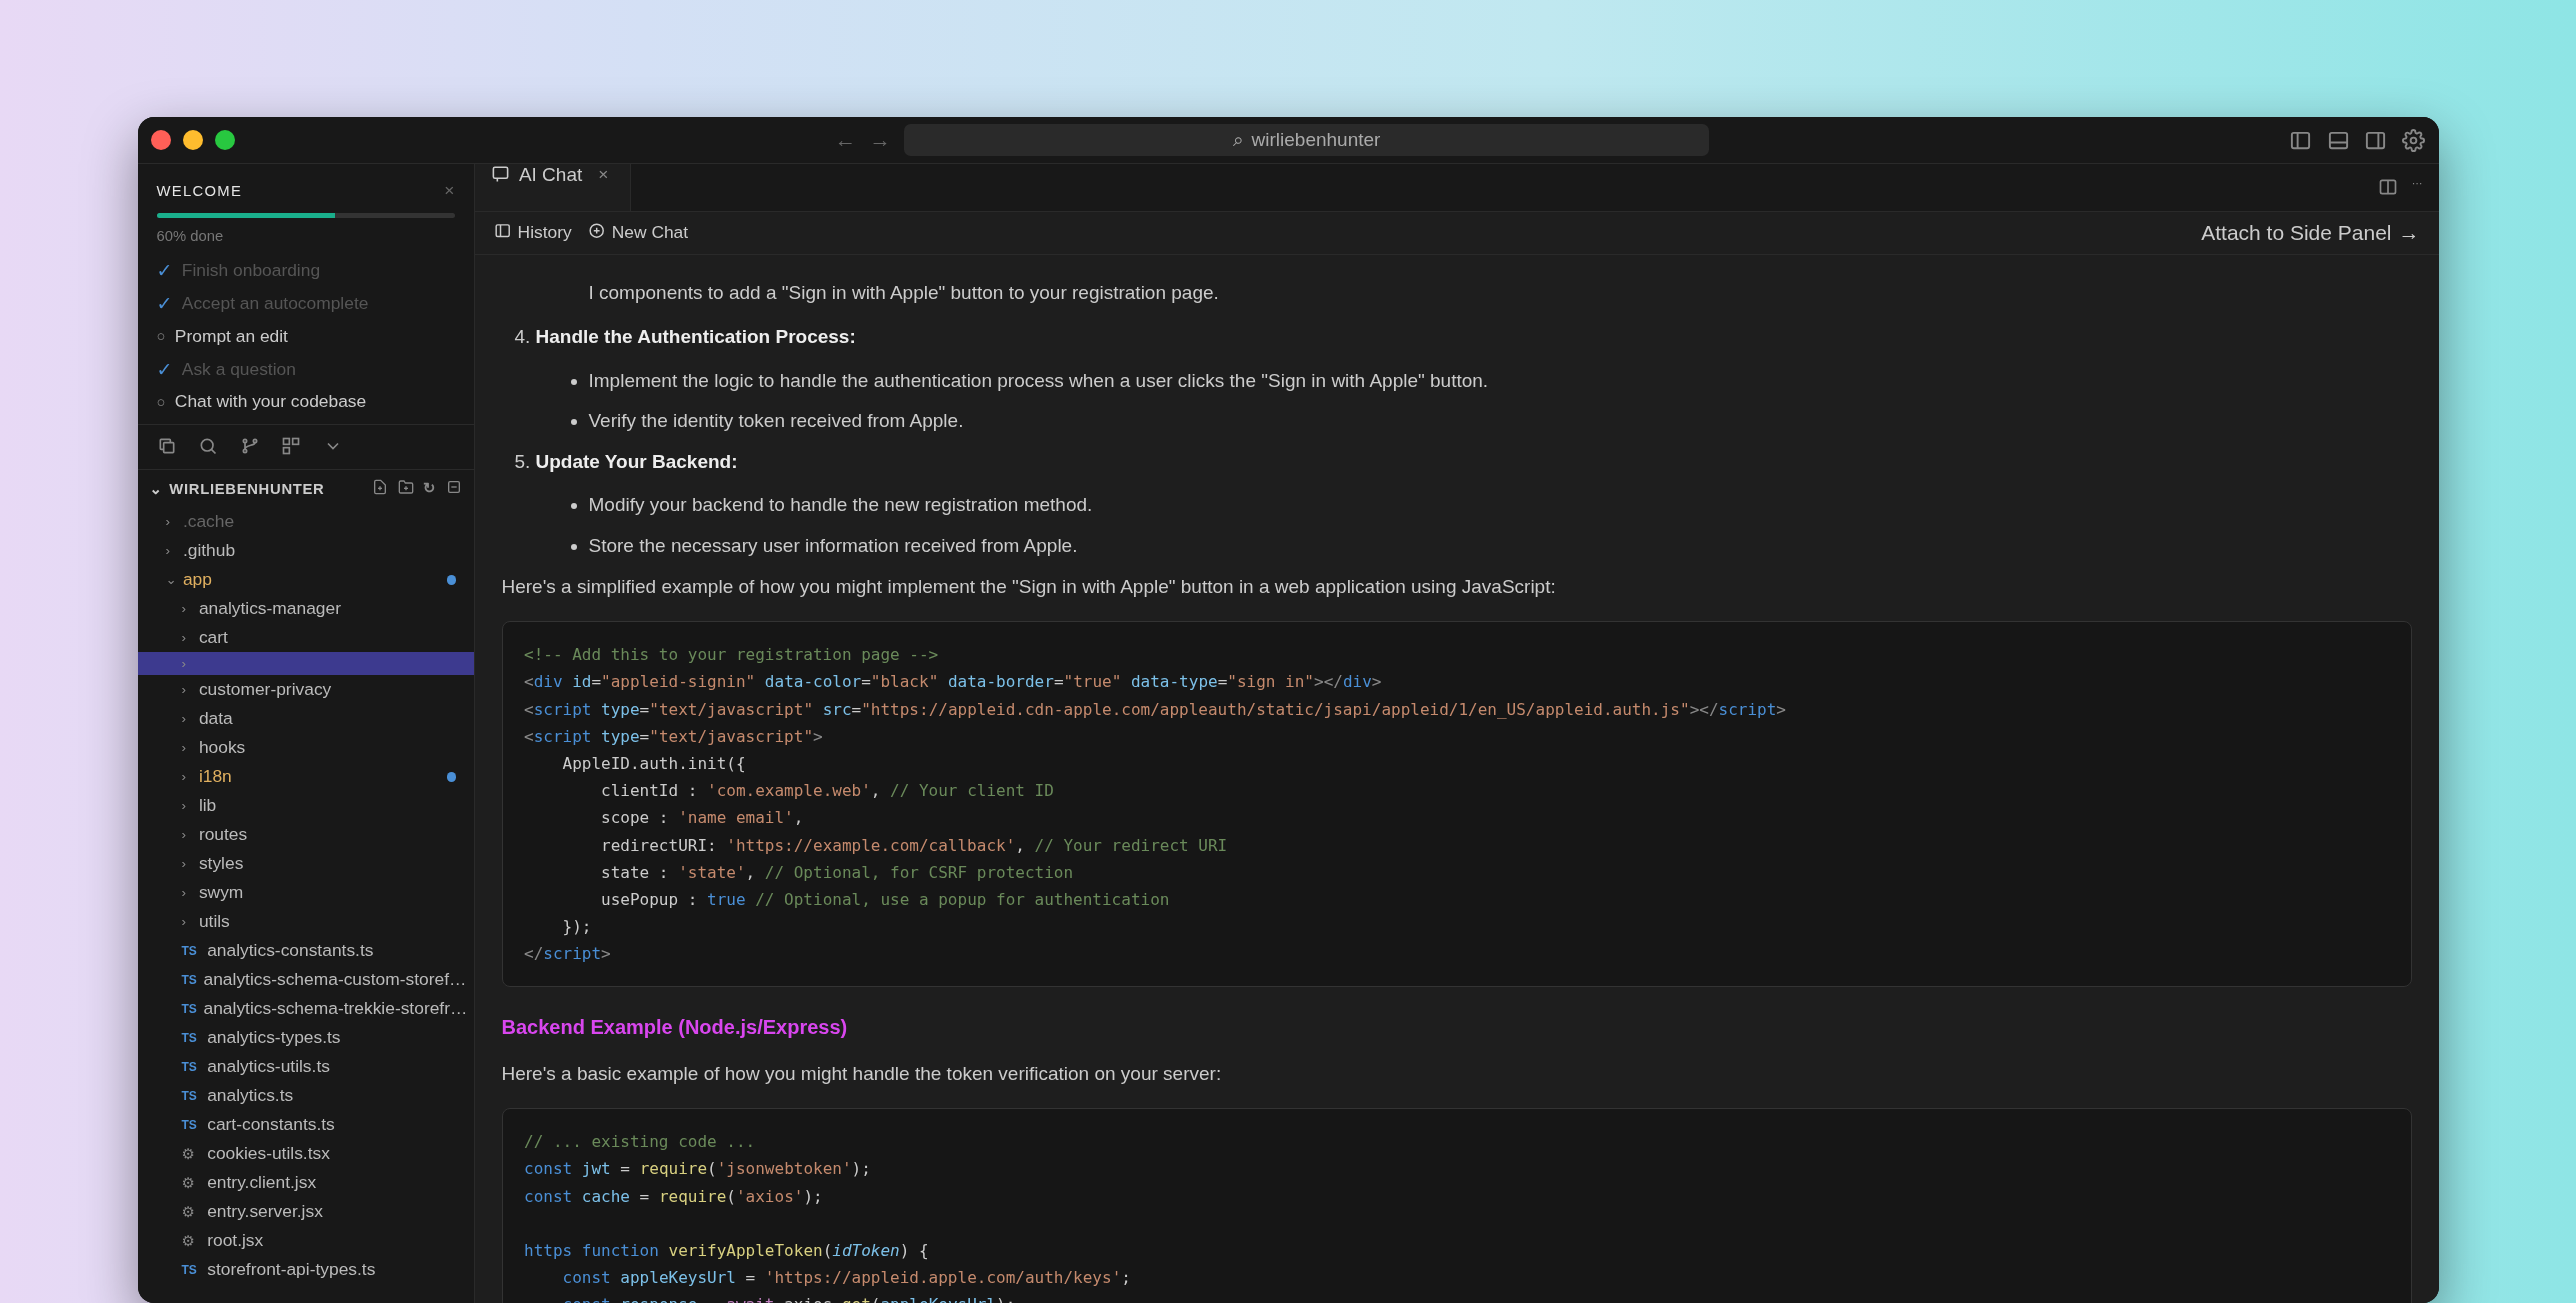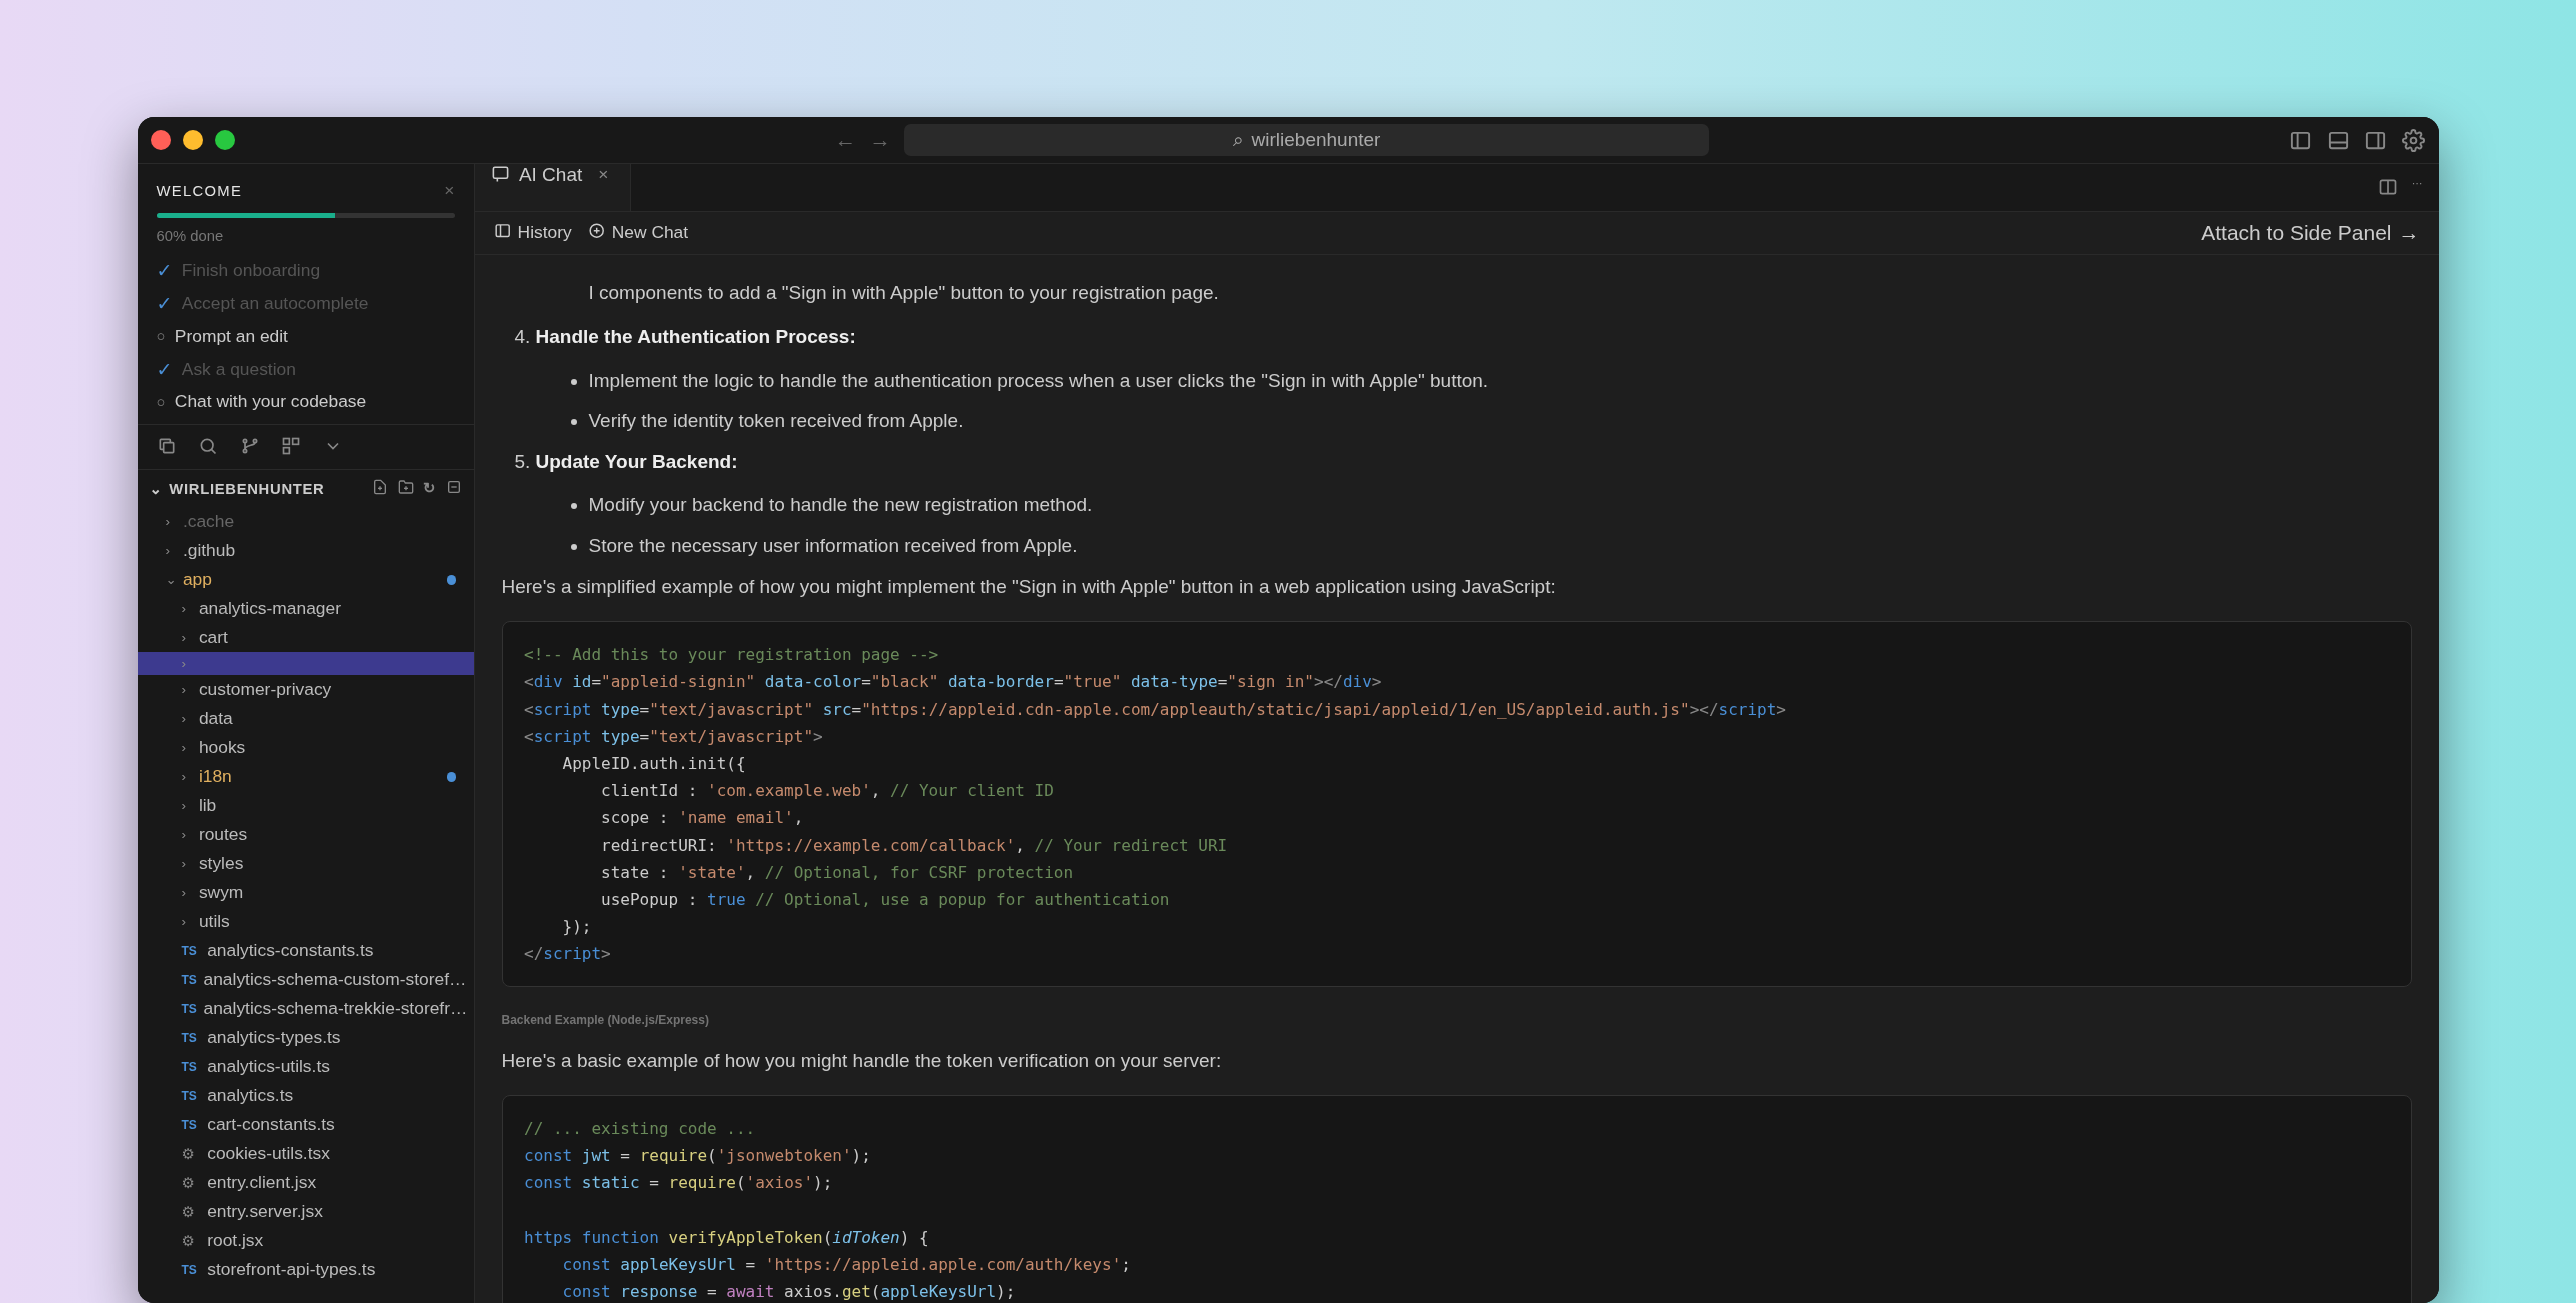--- a/index.html
+++ b/index.html
@@ -150,21 +150,21 @@
   overflow-y: auto;
   padding: 21.5px 27px;
   color: #ccc;
   font-size: 19px;
   line-height: 1.65;
 }
 .chat-content p { margin-bottom: 13.4px; }
 .chat-content ol > li { margin-left: 34px; margin-bottom: 12px; }
 .chat-content ul > li { margin-left: 87px; margin-bottom: 9.4px; list-style: disc; }
 .chat-content strong { color: #eee; font-weight: 600; }
-.chat-content h3 { color: #737373; font-weight: 600; font-size: 12px; margin: 24px 0 13.4px; }
+.chat-content h3 { color: #d946ef; font-weight: 600; font-size: 20px; margin: 24px 0 13.4px; }
 .code-block {
   background: #161616;
   border: 0.7px solid #333;
   border-radius: 8px;
   padding: 19px 21.5px;
   margin: 19px 0;
   font-family: "SF Mono", Monaco, Consolas, monospace;
   font-size: 16px;
   line-height: 1.7;
   overflow-x: auto;
@@ -495,21 +495,21 @@
         state : <span class="c-string">'state'</span>, <span class="c-comment">// Optional, for CSRF protection</span>
         usePopup : <span class="c-keyword2">true</span> <span class="c-comment">// Optional, use a popup for authentication</span>
     });
 <span class="c-punct">&lt;/</span><span class="c-tag">script</span><span class="c-punct">&gt;</span></div>
 
         <h3>Backend Example (Node.js/Express)</h3>
         <p>Here's a basic example of how you might handle the token verification on your server:</p>
 
         <div class="code-block" id="code2"><span class="c-comment">// ... existing code ...</span>
 <span class="c-keyword2">const</span> <span class="c-ident">jwt</span> = <span class="c-func">require</span>(<span class="c-string">'jsonwebtoken'</span>);
-<span class="c-keyword2">const</span> <span class="c-ident">static</span> = <span class="c-func">require</span>(<span class="c-string">'axios'</span>);
+<span class="c-keyword2">const</span> <span class="c-ident">cache</span> = <span class="c-func">require</span>(<span class="c-string">'axios'</span>);
 
 <span class="c-keyword2">https</span> <span class="c-keyword2">function</span> <span class="c-func">verifyAppleToken</span>(<span class="c-param">idToken</span>) {
     <span class="c-keyword2">const</span> <span class="c-ident">appleKeysUrl</span> = <span class="c-string">'https://appleid.apple.com/auth/keys'</span>;
     <span class="c-keyword2">const</span> <span class="c-ident">response</span> = <span class="c-keyword">await</span> axios.<span class="c-func">get</span>(<span class="c-ident">appleKeysUrl</span>);
       = response.data.;
 
     </div>
       </div>
     </div>
   </div>

